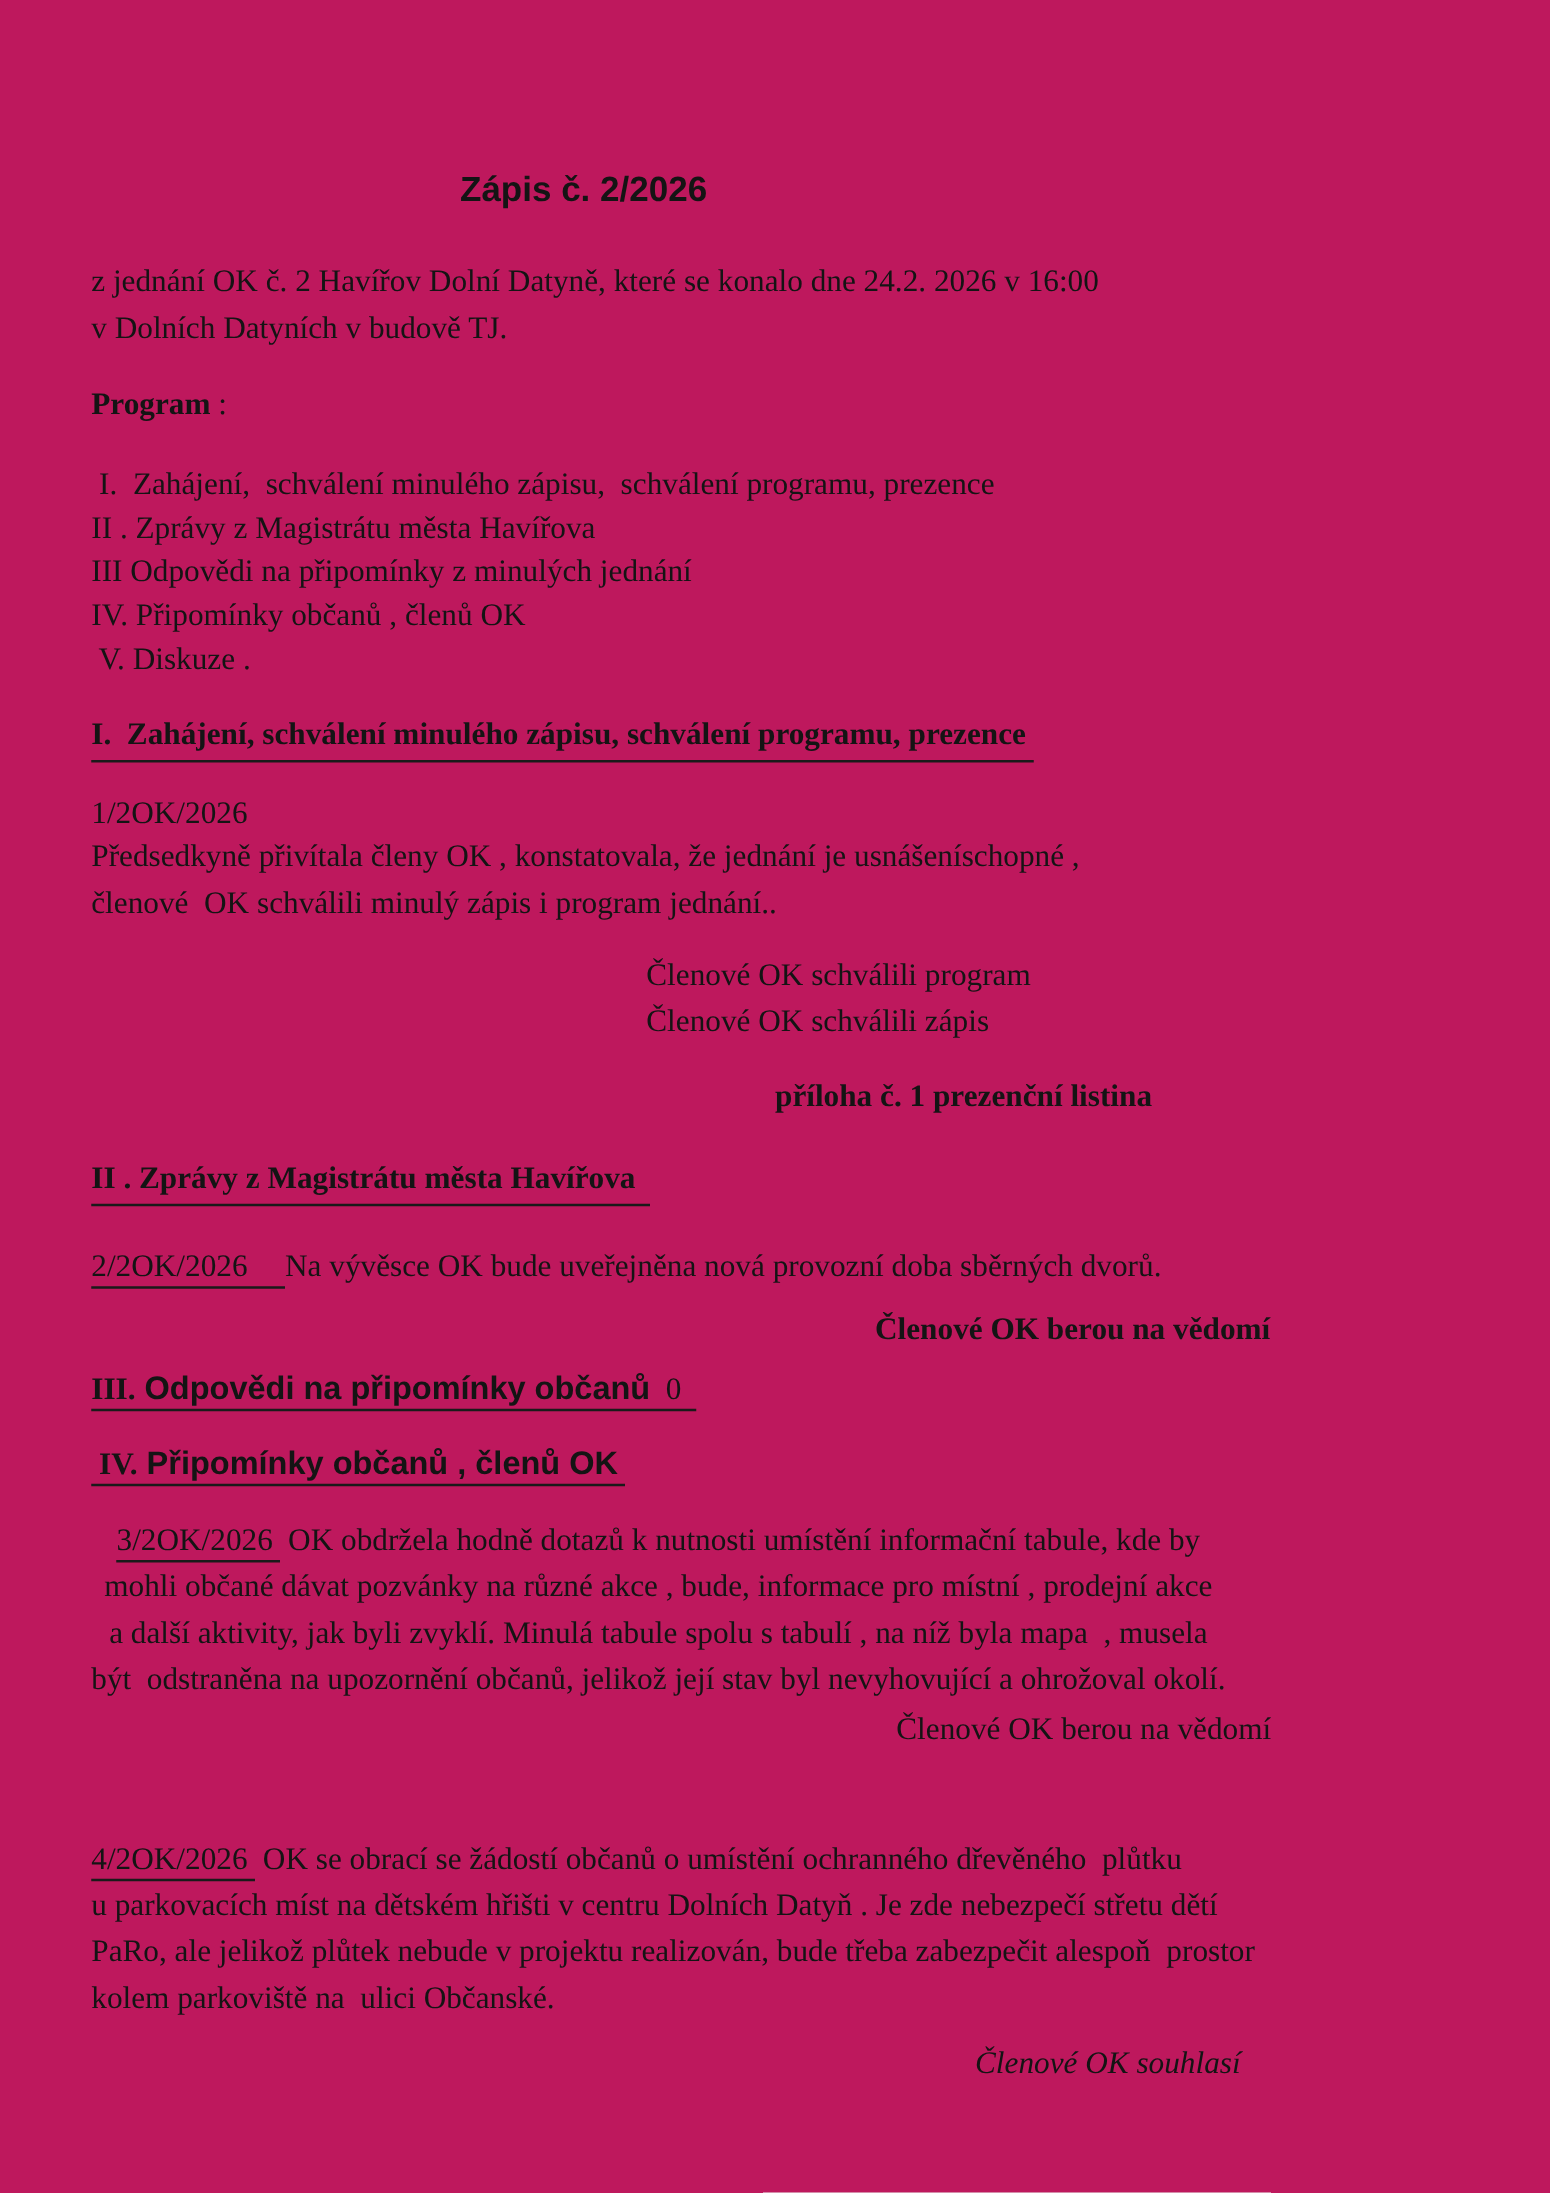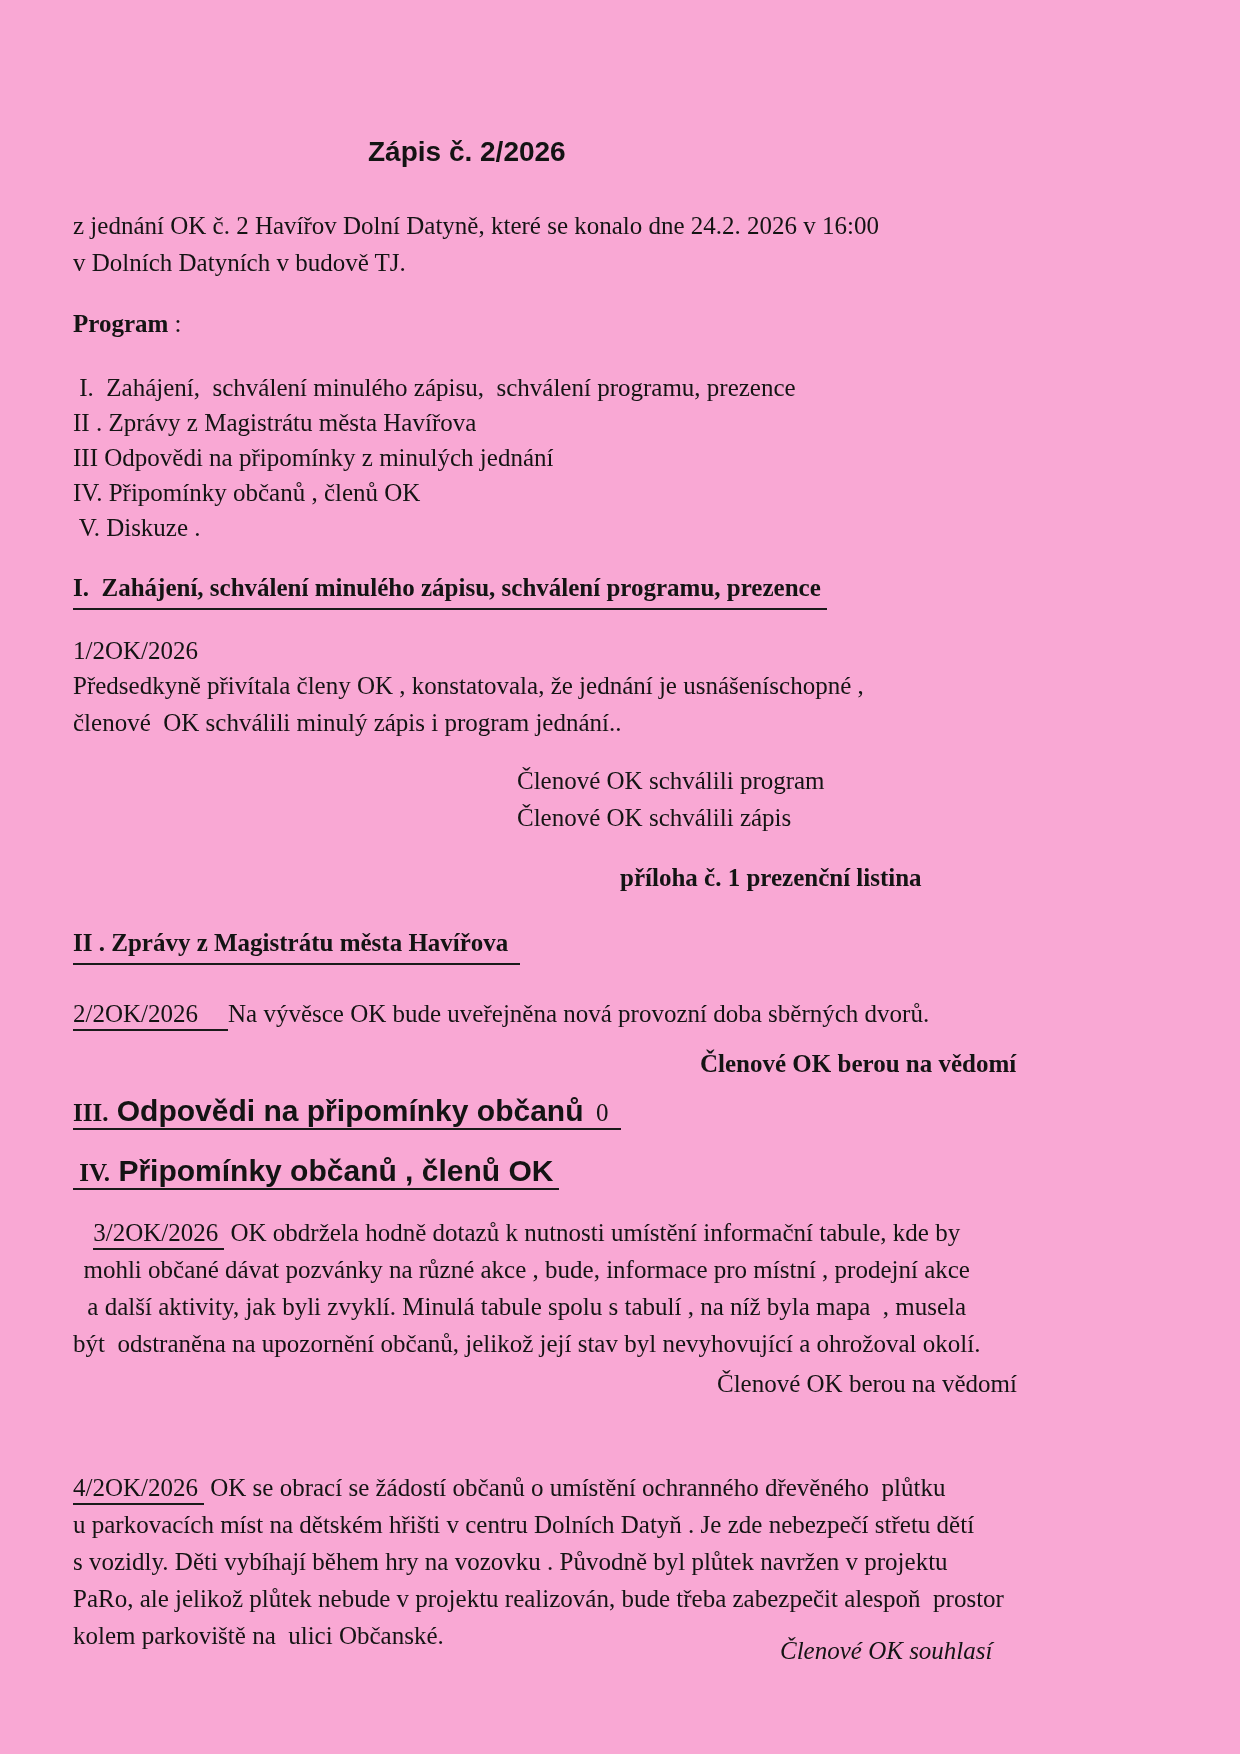--- a/index.html
+++ b/index.html
@@ -1,39 +1,39 @@
 <!DOCTYPE html>
 <html><head>
 <meta charset="utf-8">
 <style>
   html,body{margin:0;padding:0;background:#e8e8e8;}
   .page{
     position:relative;
     width:1240px;height:1754px;
     margin:0 auto;
-    background:#f9a8d4;
+    background:#be185d;
     font-family:"Liberation Serif", serif;
     font-size:25px;
     color:#141414;
     overflow:hidden;
   }
   .blk{position:absolute;left:73px;line-height:37px;}
   .line{white-space:pre;}
   .title{
     font-family:"Liberation Sans", sans-serif;
     font-weight:700;
     font-size:28px;
     line-height:40px;
     white-space:pre;
   }
   .bold{font-weight:700;}
   .sansb{
     font-family:"Liberation Sans", sans-serif;
     font-weight:700;
-    font-size:30px;
+    font-size:26px;
   }
   .u{border-bottom:2px solid #1a1a1a;padding-bottom:2px;}
   .ext-lg{padding-right:30px;}
   .ext-md{padding-right:12px;}
   .ext-sm{padding-right:6px;}
   .list .line{line-height:35px;}
 </style>
 </head>
 <body>
 
@@ -85,20 +85,19 @@
     <div class="line">mohli občané dávat pozvánky na různé akce , bude, informace pro místní , prodejní akce</div>
     <div class="line">a další aktivity, jak byli zvyklí. Minulá tabule spolu s tabulí , na níž byla mapa  , musela</div>
     <div class="line">být  odstraněna na upozornění občanů, jelikož její stav byl nevyhovující a ohrožoval okolí.</div>
   </div>
 
   <div class="blk" style="top:1365px;left:717px;">Členové OK berou na vědomí</div>
 
   <div class="blk" style="top:1469px;">
     <div class="line"><span class="u ext-sm">4/2OK/2026</span><span> </span><span>OK se obrací se žádostí občanů o umístění ochranného dřevěného  plůtku</span></div>
     <div class="line">u parkovacích míst na dětském hřišti v centru Dolních Datyň . Je zde nebezpečí střetu dětí</div>
-    <div class="line">s vozidly. Děti vybíhají během hry na vozovku . Původně byl plůtek navržen v projektu</div>
     <div class="line">PaRo, ale jelikož plůtek nebude v projektu realizován, bude třeba zabezpečit alespoň  prostor</div>
     <div class="line">kolem parkoviště na  ulici Občanské.</div>
   </div>
 
   <div class="blk" style="top:1632px;left:780px;font-style:italic;">Členové OK souhlasí</div>
 
 </div>
 
 </body></html>

